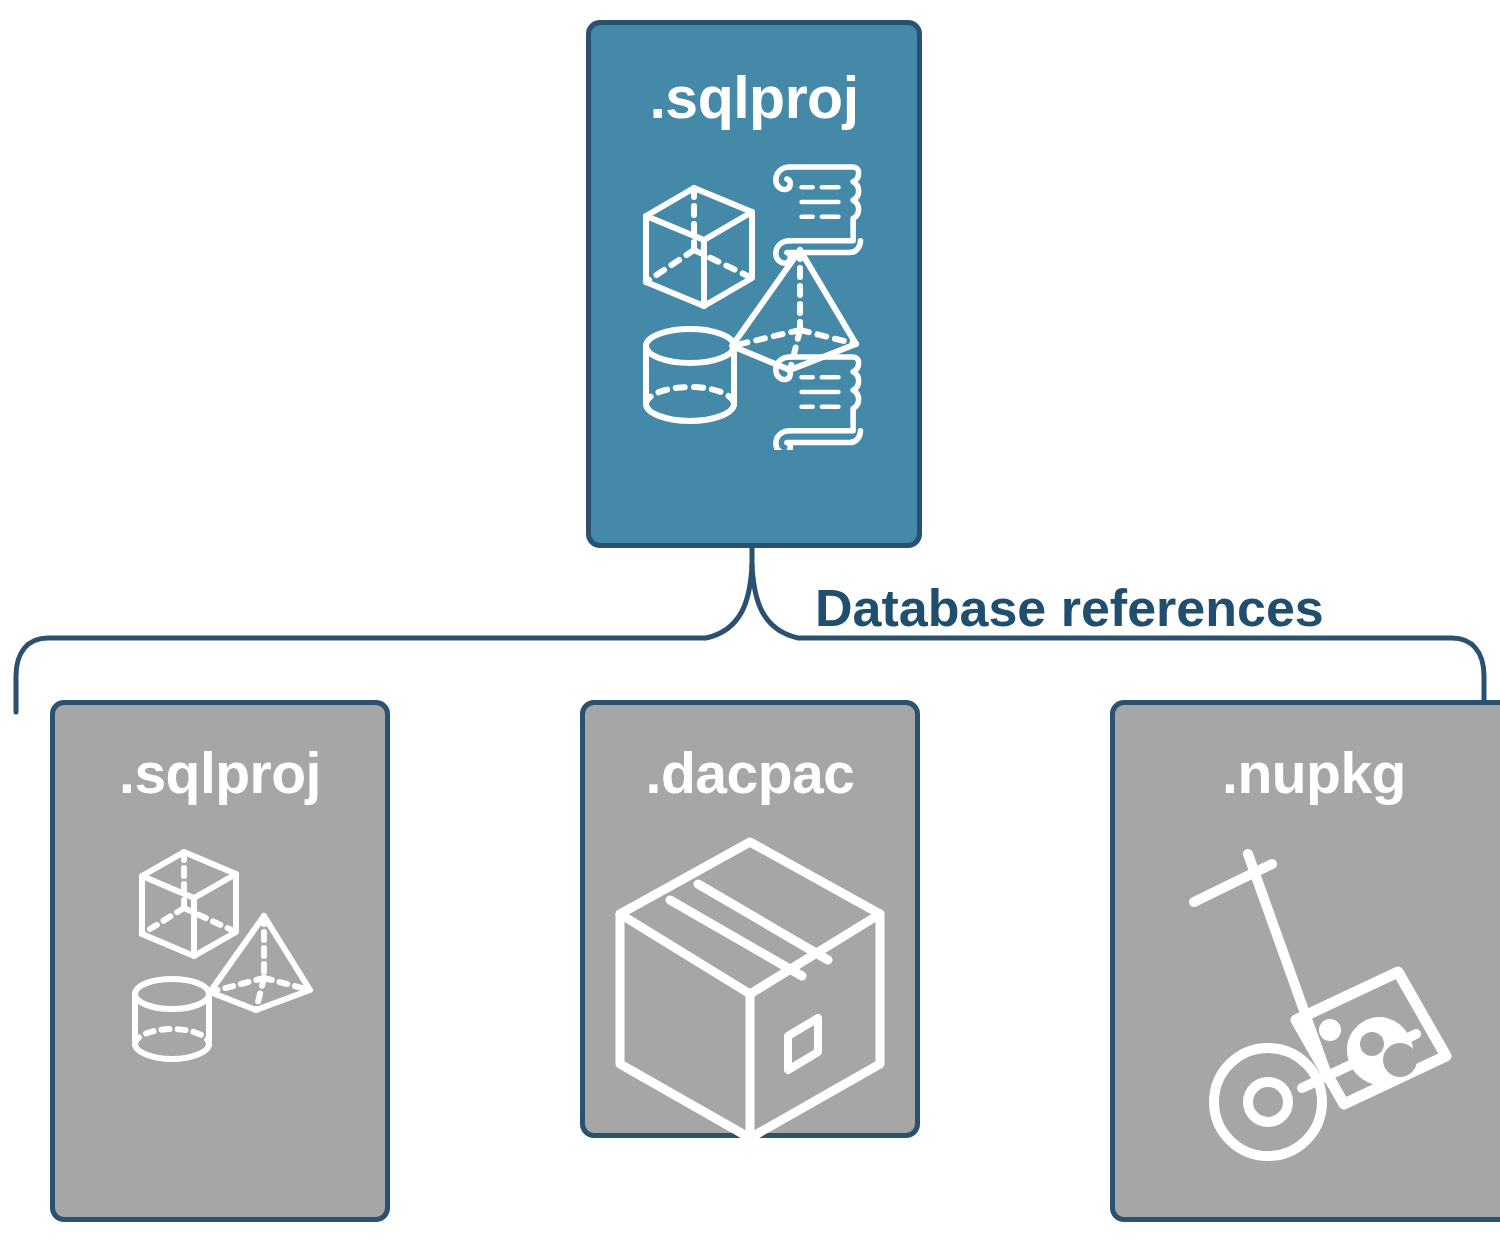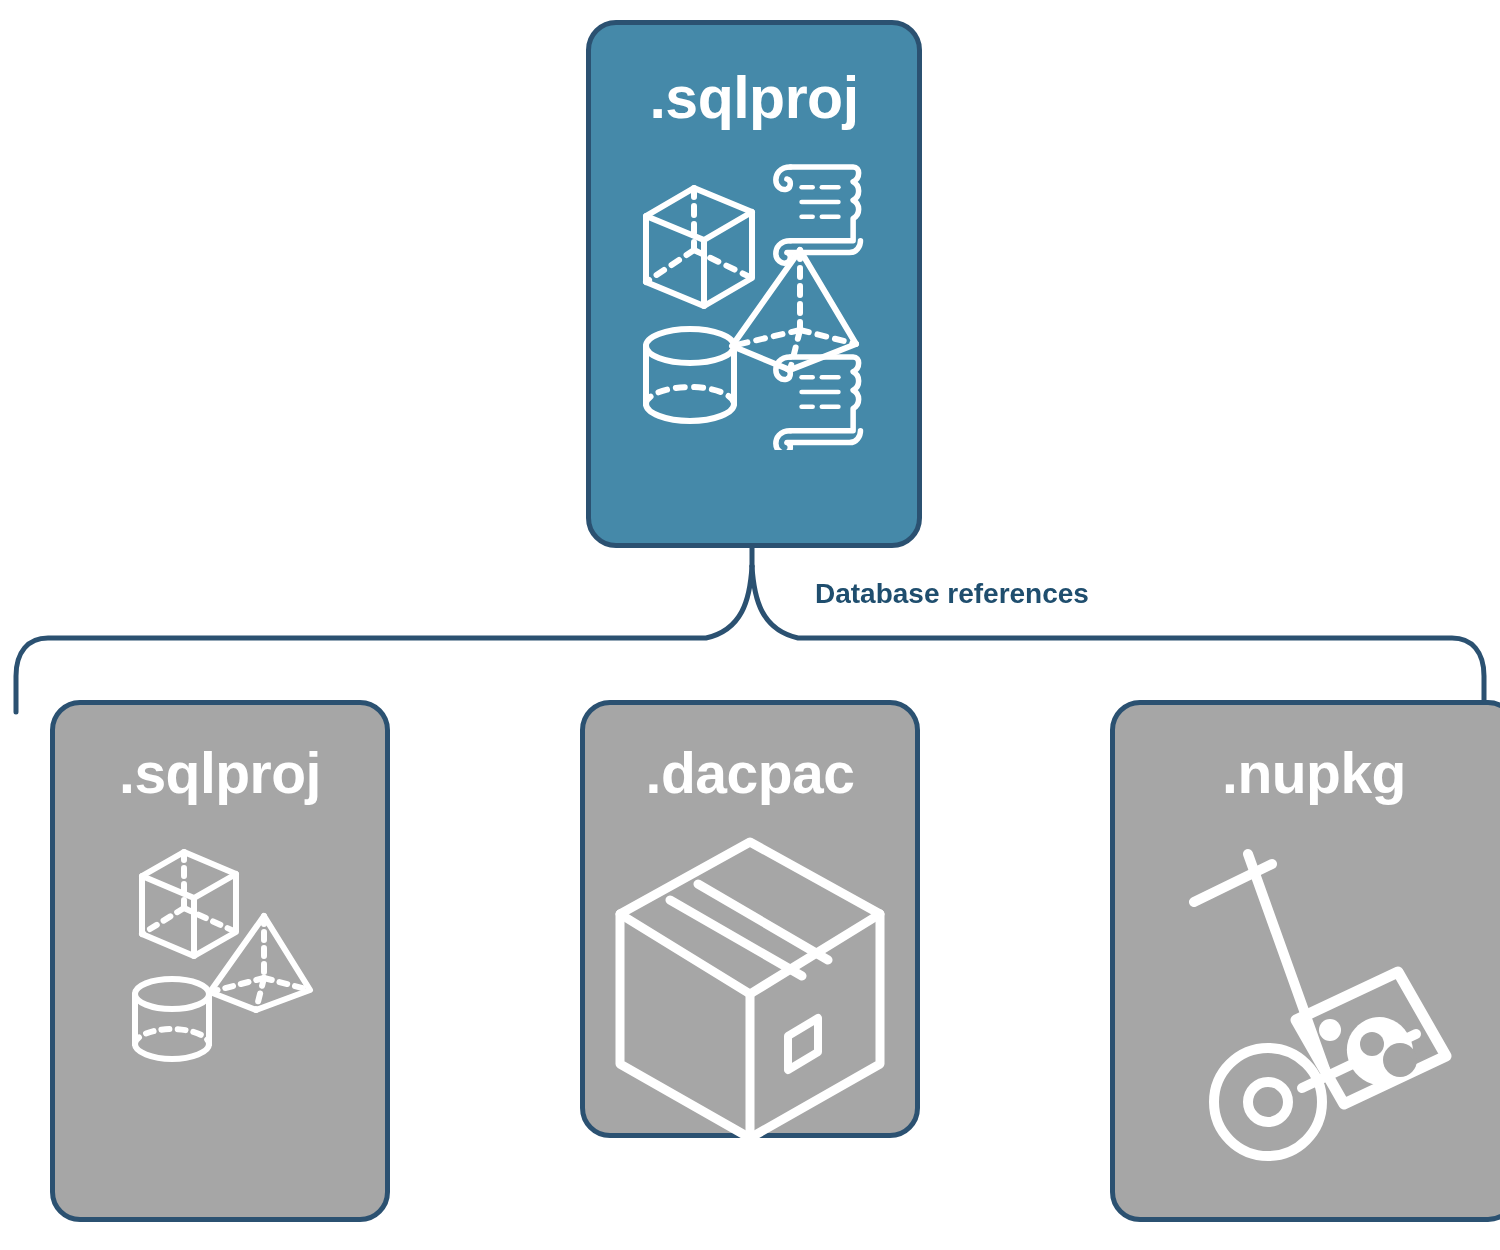--- a/index.html
+++ b/index.html
@@ -20,21 +20,21 @@
     left: 0; top: 0;
     width: 1500px;
     height: 1250px;
   }
 
   
   .card {
     position: absolute;
     box-sizing: border-box;
     border: 5px solid #2b5171;
-    border-radius: 30px;
+    border-radius: 14px;
     display: flex;
     flex-direction: column;
     align-items: center;
   }
   .card.blue  { background: #4589a9; }
   .card.gray  { background: #a6a6a6; }
 
   .card-title {
     color: #ffffff;
     font-weight: bold;
@@ -86,21 +86,21 @@
     width: 1500px;
     height: 1250px;
     pointer-events: none;
   }
 
   
   #bracket-label {
     position: absolute;
     left: 815px;
     top: 578px;
-    font-size: 28px;
+    font-size: 52px;
     font-weight: bold;
     color: #1f4e6e;
     white-space: nowrap;
     user-select: none;
   }
 
   svg { display: block; }
 </style>
 </head>
 <body>

